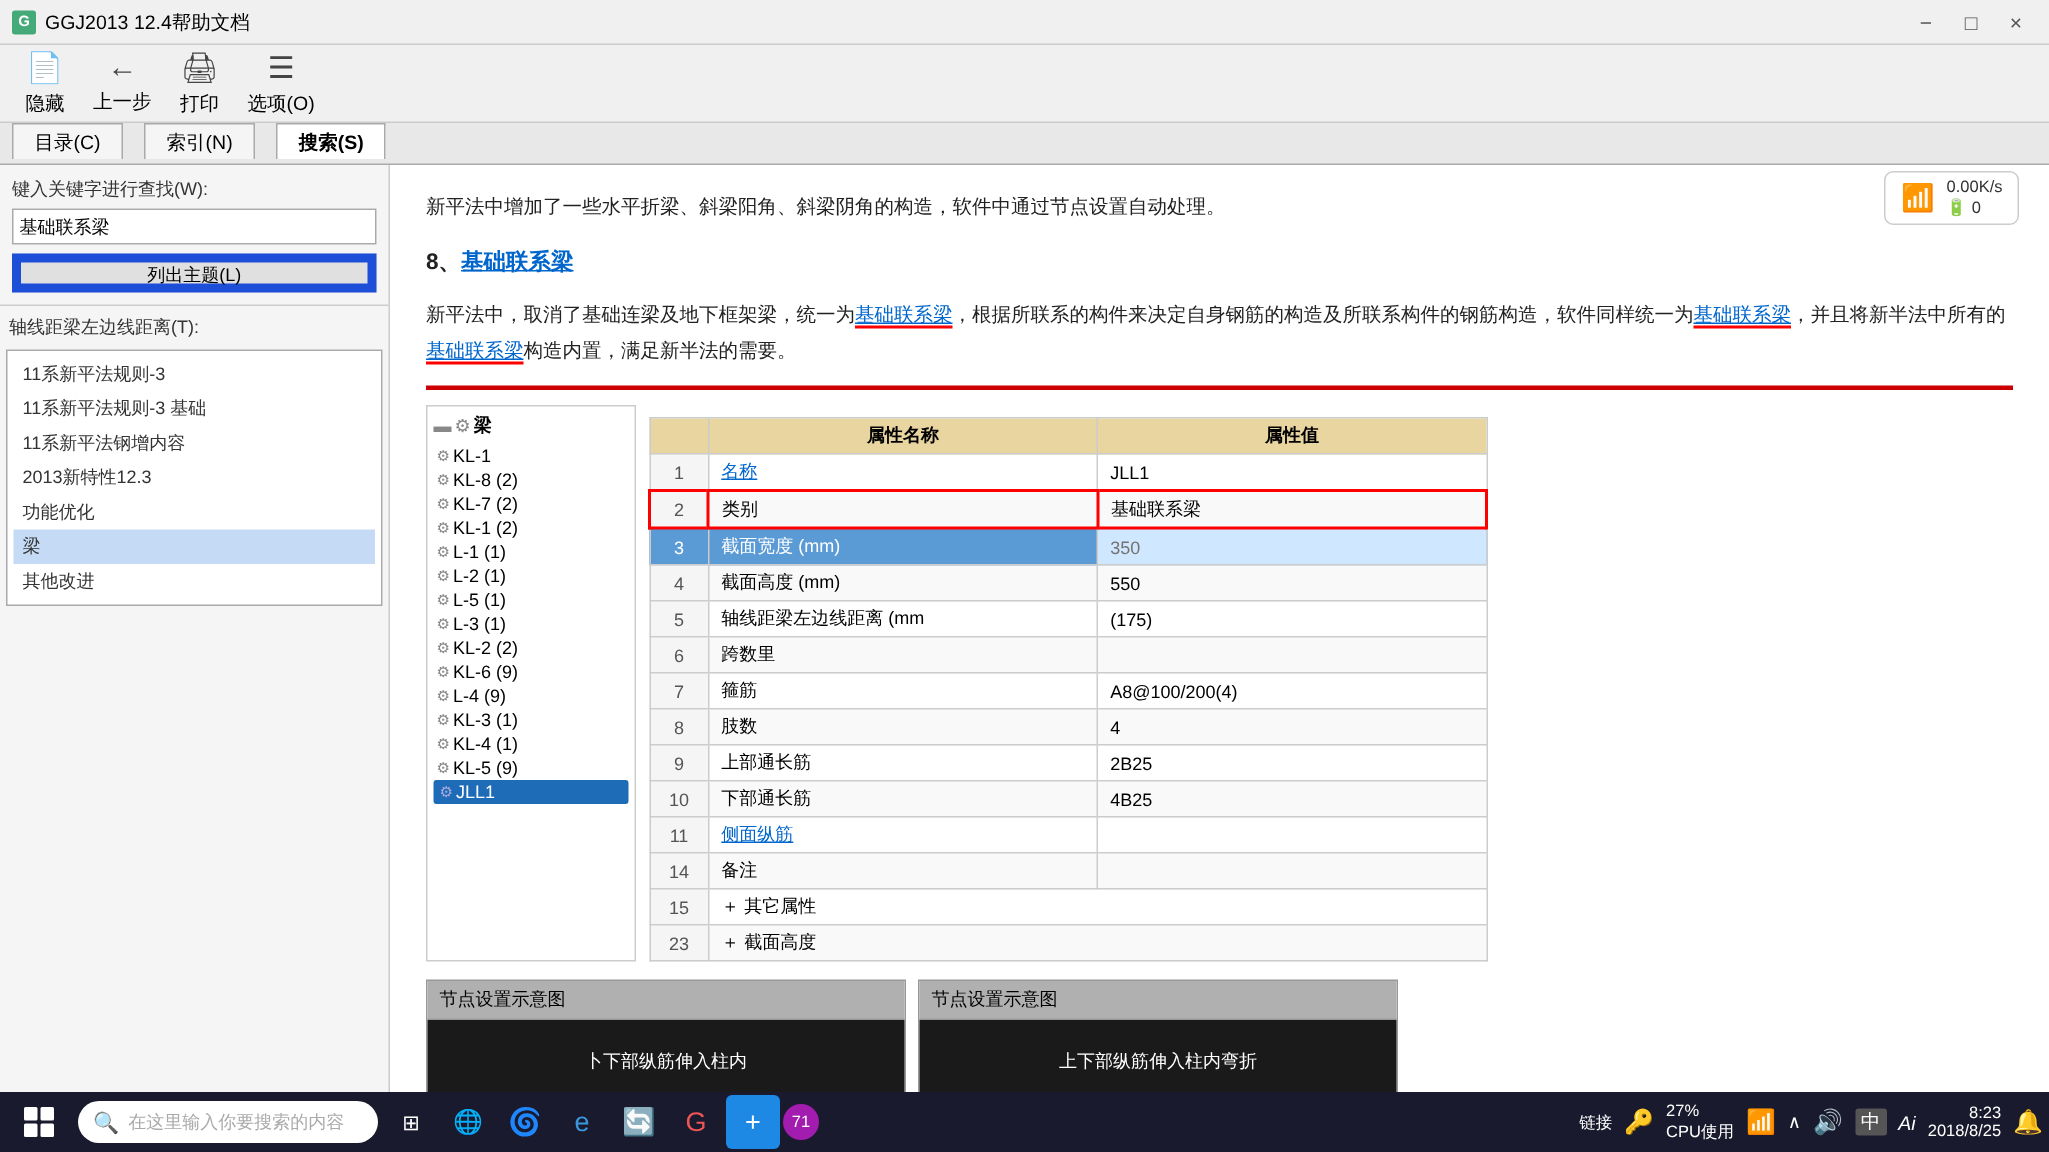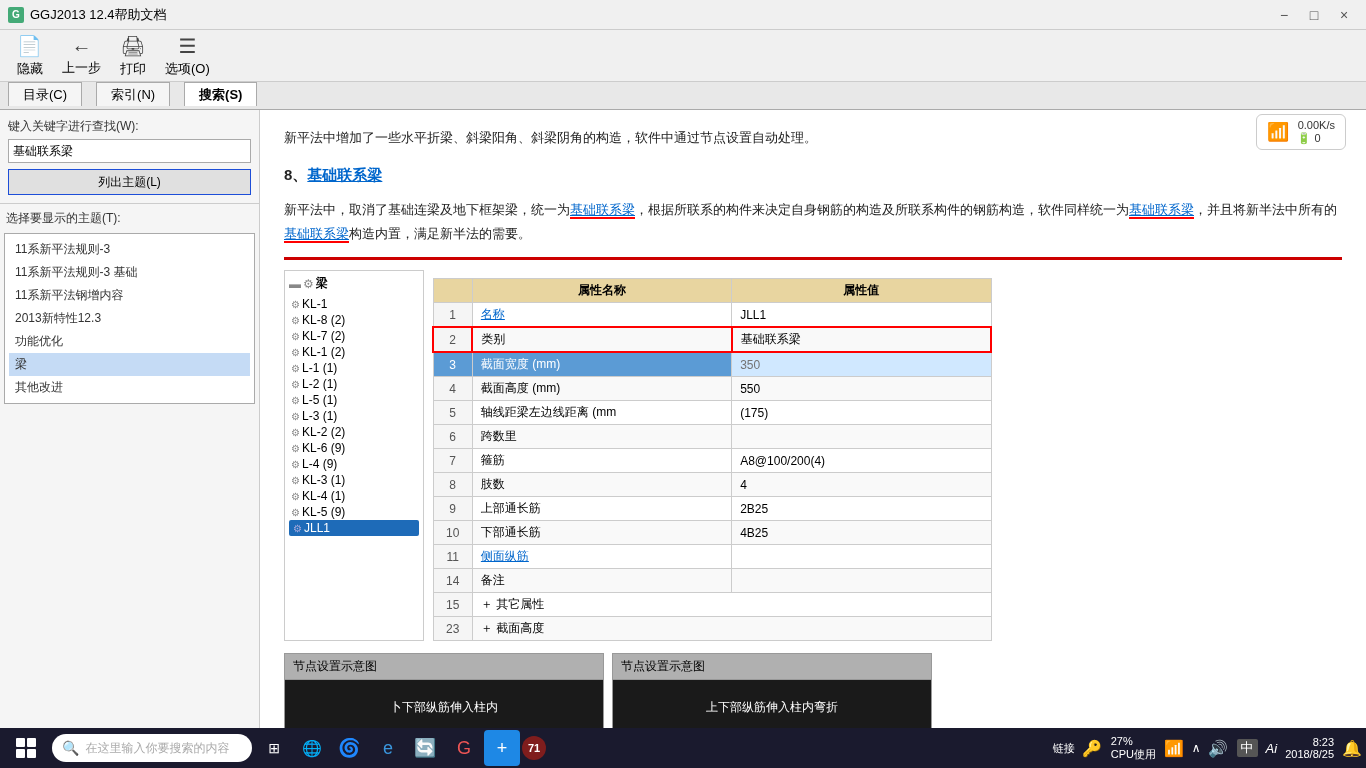--- a/index.html
+++ b/index.html
@@ -36,21 +36,21 @@
     .tab.active { background: white; font-weight: bold; }
 
     
     .main-layout { display: flex; height: calc(768px - 30px - 52px - 28px); }
 
     
     .left-panel { width: 260px; border-right: 1px solid #ccc; background: #f5f5f5; display: flex; flex-direction: column; }
     .search-section { padding: 8px; border-bottom: 1px solid #ccc; }
     .search-label { font-size: 12px; margin-bottom: 4px; color: #333; }
     .search-input { width: 100%; height: 24px; border: 1px solid #aaa; padding: 0 4px; font-size: 12px; }
-    .search-btn { width: 100%; height: 26px; margin-top: 6px; background: #e0e0e0; border: 1px solid #1d4ed8; cursor: pointer; font-size: 12px; }
+    .search-btn { width: 100%; height: 26px; margin-top: 6px; background: #e0e0e0; border: 6px solid #1d4ed8; cursor: pointer; font-size: 12px; }
     .tree-section { flex: 1; overflow: auto; padding: 4px; }
     .tree-label { font-size: 12px; color: #333; margin-bottom: 4px; padding: 2px; }
     .tree-item { padding: 3px 6px; font-size: 12px; cursor: pointer; color: #333; }
     .tree-item.selected { background: #c5dbf5; }
     .display-btn { height: 30px; margin: 6px 8px; background: #e0e0e0; border: 1px solid #aaa; cursor: pointer; font-size: 12px; }
 
     
     .right-content { flex: 1; overflow: auto; background: white; position: relative; }
     .content-area { padding: 16px 24px; }
     .content-text { font-size: 13px; line-height: 1.8; color: #222; margin-bottom: 12px; }
@@ -147,21 +147,21 @@
 
 <div class="main-layout">
 
   <div class="left-panel">
     <div class="search-section">
       <div class="search-label">键入关键字进行查找(W):</div>
       <input class="search-input" type="text" value="基础联系梁" style="">
       <button class="search-btn">列出主题(L)</button>
     </div>
     <div class="tree-section">
-      <div class="tree-label">选择要显示的主题(T):</div>
+      <div class="tree-label">轴线距梁左边线距离(T):</div>
       <div style="border: 1px solid #aaa; background: white; padding: 4px;">
         <div class="tree-item">11系新平法规则-3</div>
         <div class="tree-item">11系新平法规则-3 基础</div>
         <div class="tree-item">11系新平法钢增内容</div>
         <div class="tree-item">2013新特性12.3</div>
         <div class="tree-item">功能优化</div>
         <div class="tree-item selected">梁</div>
         <div class="tree-item">其他改进</div>
       </div>
     </div>
@@ -377,21 +377,21 @@
 
   <div class="taskbar-icons">
     <div class="taskbar-icon" style="font-size:14px;">⊞</div>
     <div class="taskbar-icon" style="font-size:16px; color:#3a96dd;">🌐</div>
     <div class="taskbar-icon">🌀</div>
     <div class="taskbar-icon" style="color:#3a96dd;">e</div>
     <div class="taskbar-icon">🔄</div>
     <div class="taskbar-icon" style="color:#e55;">G</div>
     <div class="taskbar-icon" style="background:#1e88e5; color:white; border-radius:4px;">+</div>
 
-    <div style="position:relative; display:inline-flex; align-items:center; justify-content:center; width:24px; height:24px; background:#7f1d1d; border-radius:50%; color:white; font-size:11px; font-weight:bold;">
+    <div style="position:relative; display:inline-flex; align-items:center; justify-content:center; width:24px; height:24px; background:#a21caf; border-radius:50%; color:white; font-size:11px; font-weight:normal;">
         <span>71</span>
       </div>
   </div>
 
   <div class="taskbar-right">
     <div style="color:white; font-size:11px;">链接</div>
     <span style="color:white; font-size:16px;">🔑</span>
     <div class="cpu-info">
       <span>27%</span>
       <span>CPU使用</span>

